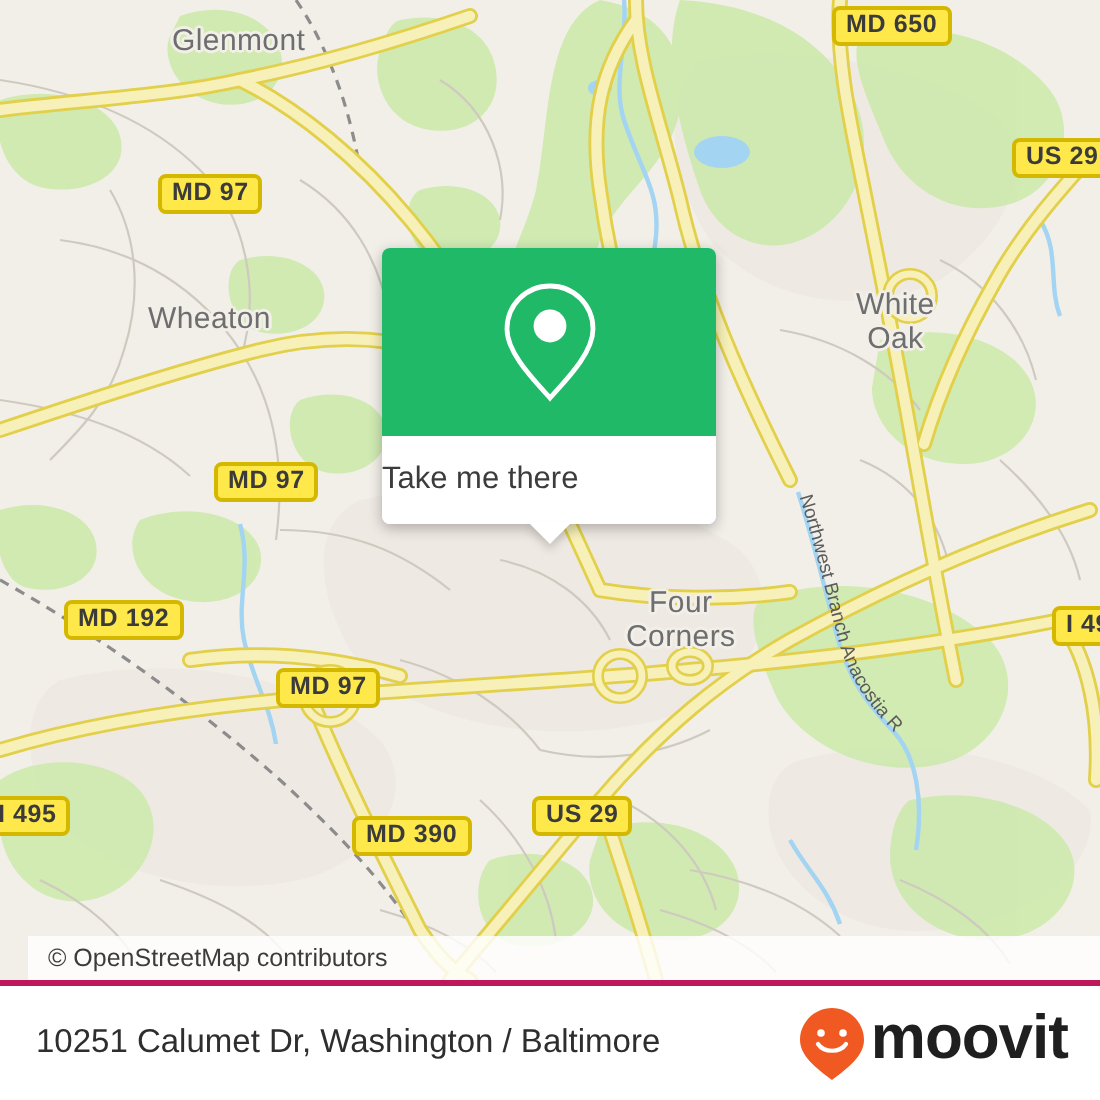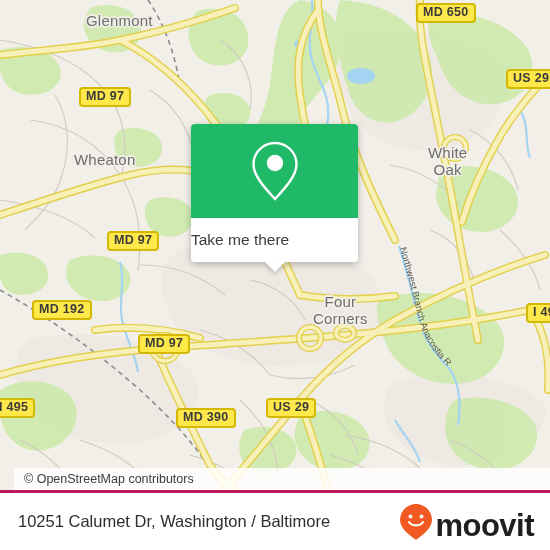--- a/index.html
+++ b/index.html
@@ -137,21 +137,21 @@
     justify-content: space-between;
     box-sizing: border-box;
     padding: 0 16px 0 18px;
   }
   #footer-address {
     font-size: 16.5px;
     color: #2e2e2e;
     font-family: "Liberation Sans", sans-serif;
     white-space: nowrap;
   }
-  #brand { display: flex; align-items: flex-end; gap: 2px; }
+  #brand { display: flex; align-items: flex-start; gap: 2px; }
   #brand-wordmark {
     font-size: 31px;
     font-weight: bold;
     color: #1f1f1f;
     letter-spacing: -0.5px;
     font-family: "Liberation Sans", sans-serif;
     line-height: 31px;
   }
 </style>
 </head>

